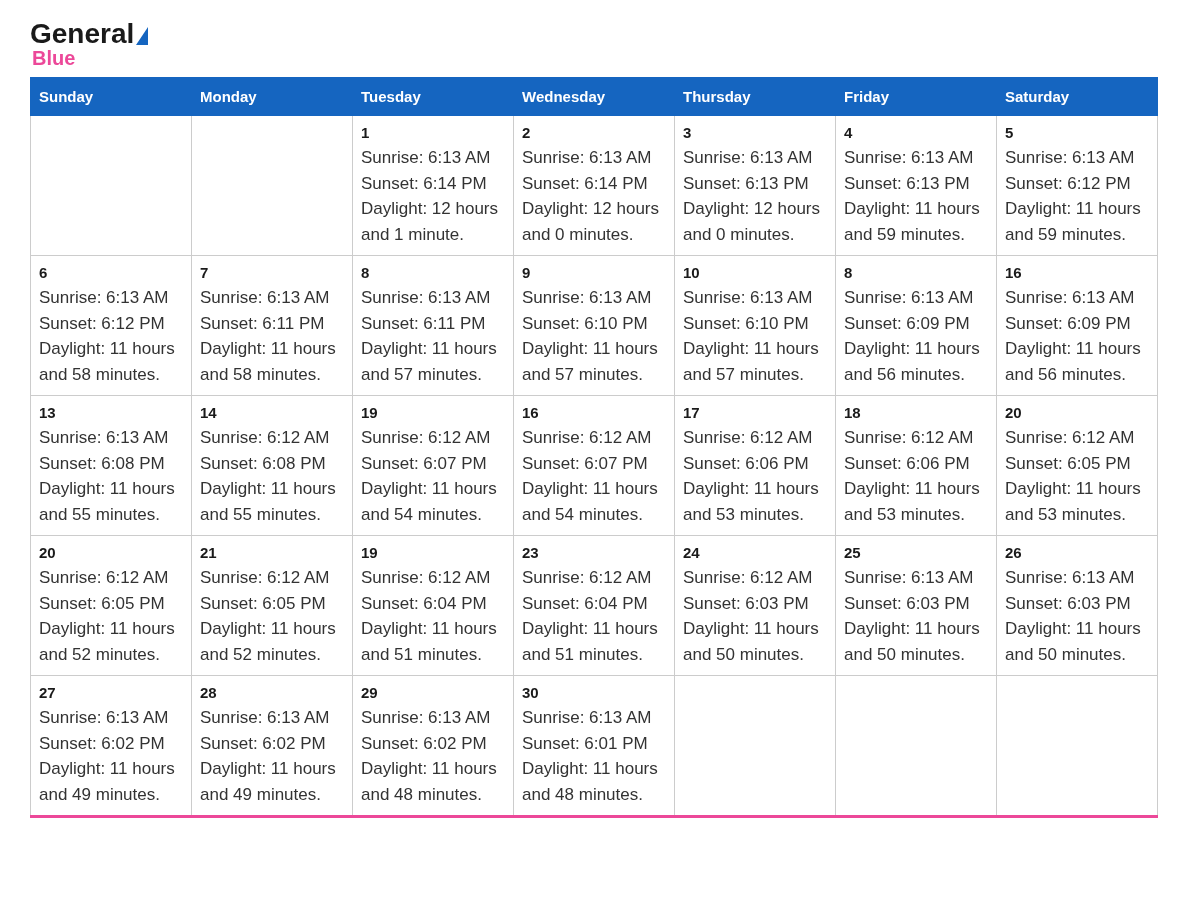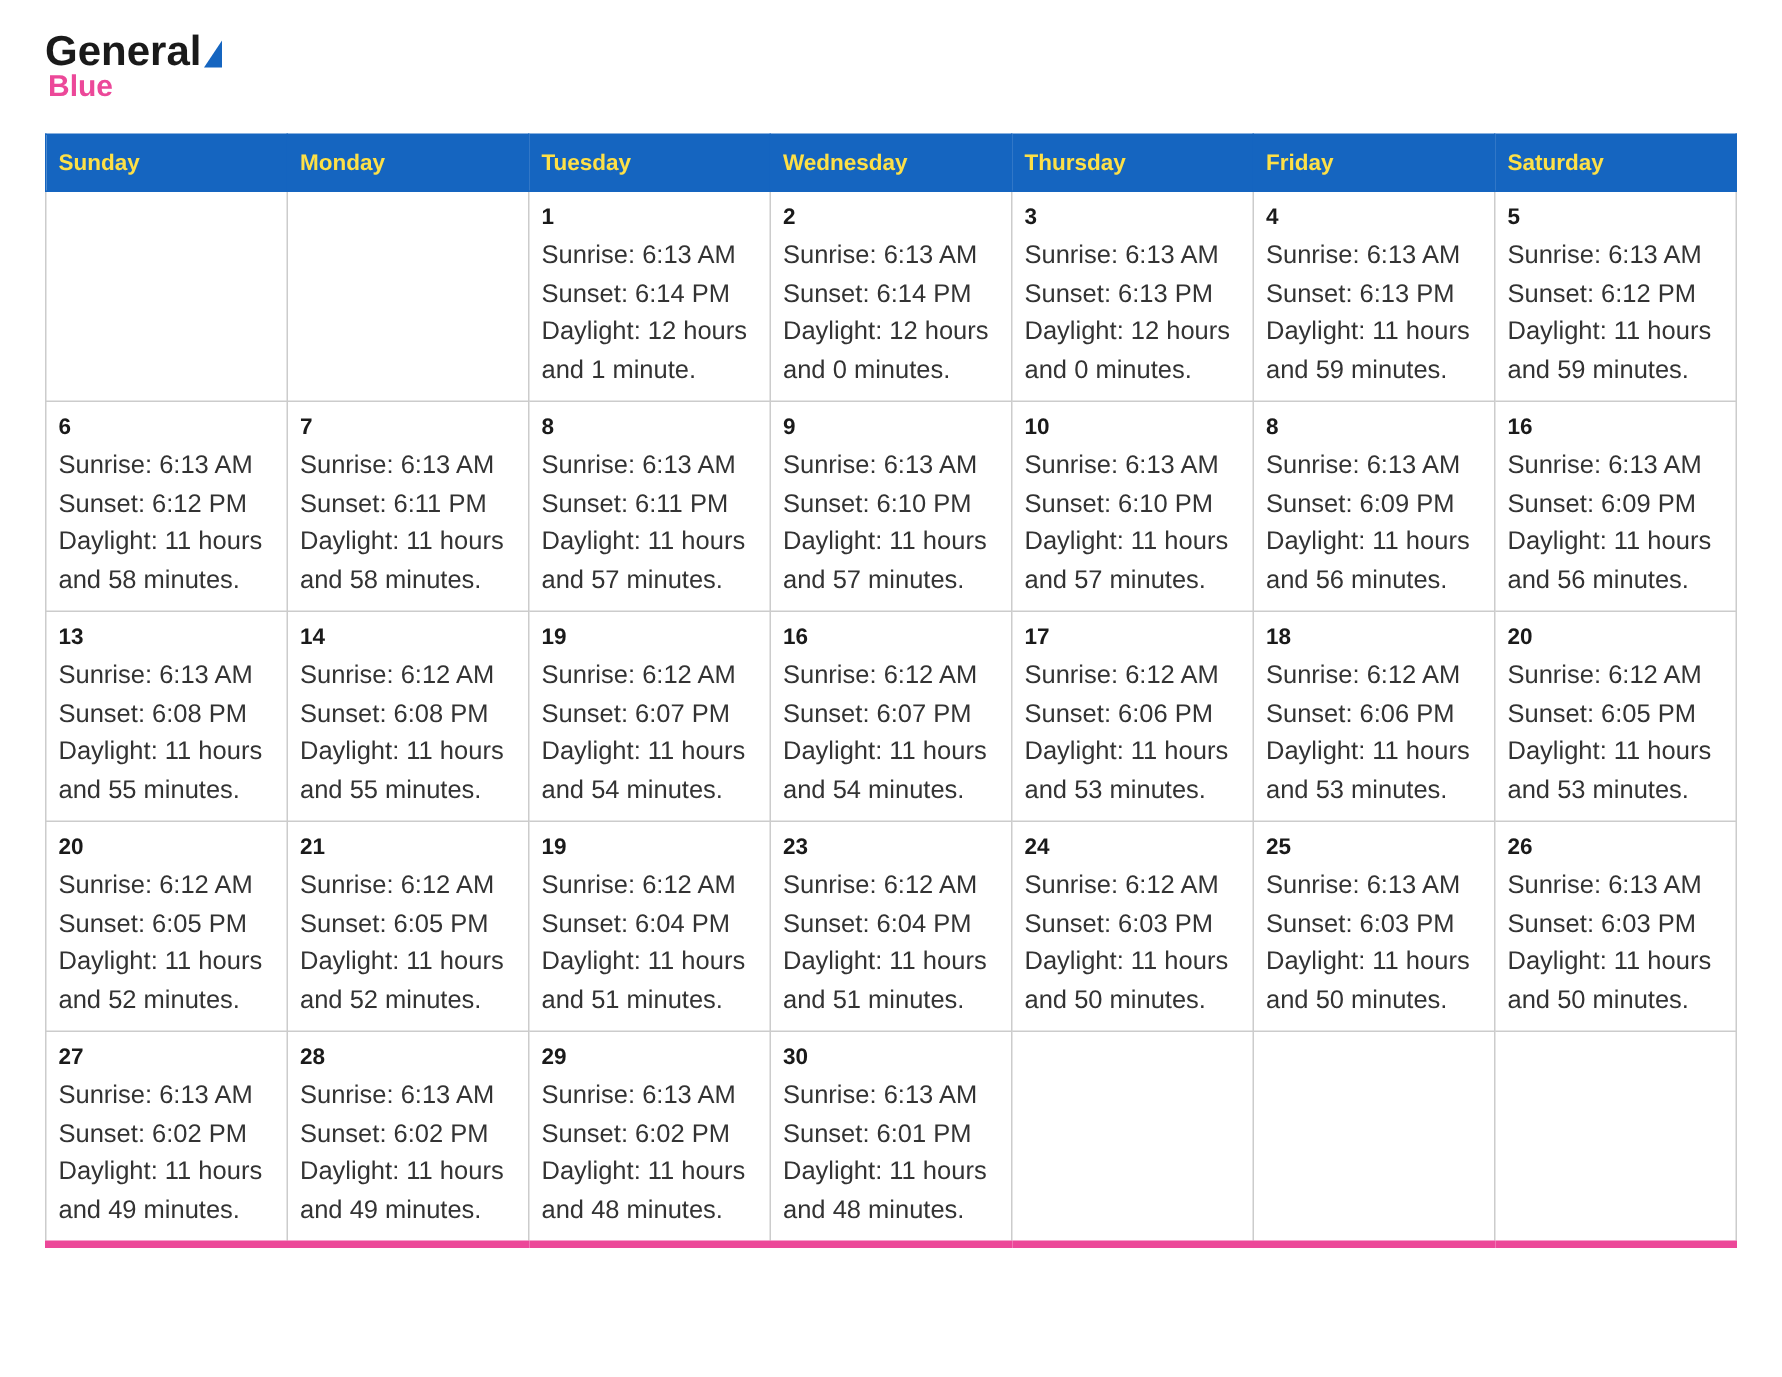--- a/index.html
+++ b/index.html
@@ -7,21 +7,21 @@
       font-family: Arial, sans-serif;
       background: #fff;
       width: 1188px;
       min-height: 918px;
       padding: 20px 30px;
     }
     .header {
       display: flex;
       justify-content: space-between;
       align-items: center;
-      margin-bottom: 20px;
+      margin-bottom: 8px;
     }
     .logo-text-general {
       font-size: 28px;
       font-weight: bold;
       color: #1a1a1a;
       line-height: 1;
     }
     .logo-text-blue {
       font-size: 20px;
       font-weight: bold;
@@ -60,21 +60,21 @@
       font-size: 20px;
       color: #444;
       margin-top: 4px;
     }
     .calendar {
       width: 100%;
       border-collapse: collapse;
     }
     .calendar thead tr th {
       background-color: #1565c0;
-      color: #fde047;
+      color: #ffffff;
       font-size: 15px;
       font-weight: 600;
       padding: 10px 8px;
       text-align: left;
       border: 1px solid #1565c0;
     }
     .calendar tbody tr td {
       border: 1px solid #ccc;
       vertical-align: top;
       padding: 8px;
@@ -89,21 +89,21 @@
     }
     .day-info {
       font-size: 17px;
       color: #333;
       line-height: 1.5;
     }
     .empty-cell {
       background: #fff;
     }
     .calendar tbody tr:last-child td {
-      border-bottom: 5px solid #ec4899;
+      border-bottom: 3px solid #ec4899;
       border-radius: 30px;
     }
     .calendar tbody tr td:first-child {
       border-left: 1px solid #ccc;
     }
     .row-separator td {
       border-top: 2px solid #1565c0;
     }
   </style>
 </head>

